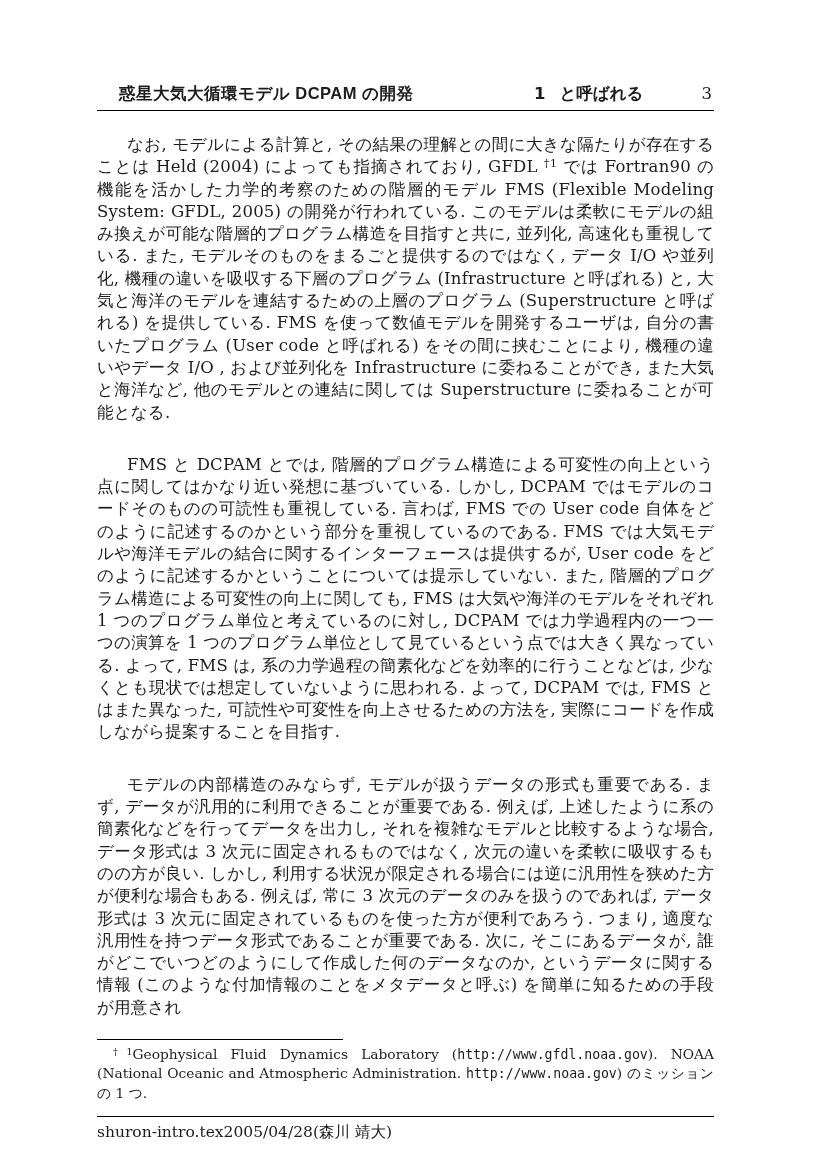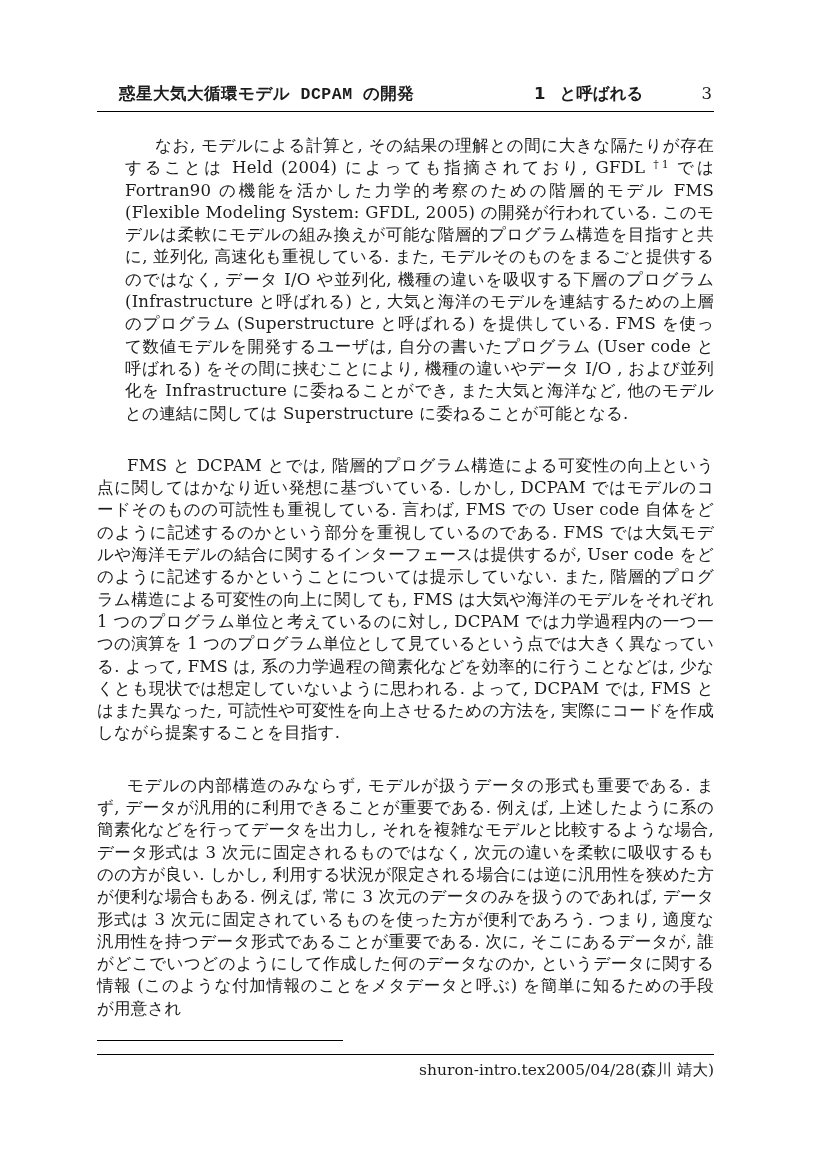--- a/index.html
+++ b/index.html
@@ -23,21 +23,21 @@
   .runhead {
     display: flex;
     align-items: baseline;
     border-bottom: 1.5px solid #000;
     padding: 0 2px 7px 22px;
     font-size: 16.5px;
     line-height: 19px;
     white-space: nowrap;
   }
   .runhead .htitle {
-    font-family: Liberation Mono, monospace;
+    font-family: Liberation Sans, sans-serif;
     font-weight: bold;
     letter-spacing: 0.5px;
   }
   .runhead .hspacer { flex: 1; }
   .runhead .hsec {
     font-family: "DejaVu Sans", "Liberation Sans", sans-serif;
     font-weight: bold;
   }
   .runhead .hsecnum { margin-right: 14px; }
   .runhead .hpage {
@@ -48,21 +48,21 @@
   
   .bodytext { margin-top: 9px; }
   .para {
     margin: 30px 0 0 0;
     font-size: 16.5px;
     line-height: 22.3px;
     text-align: justify;
     text-indent: 30px;
     letter-spacing: 0.2px;
   }
-  .para:first-child { margin-top: 23px; margin-left: 28px; }
+  .para:first-child { margin-top: 23px; }
   sup.fnmark {
     font-size: 11px;
     line-height: 0;
     vertical-align: 5px;
   }
   
   .footnote-rule {
     width: 246px;
     border-top: 1.5px solid #000;
     margin-top: 20px;
@@ -78,21 +78,21 @@
   .tt {
     font-family: "DejaVu Sans Mono", "Liberation Mono", monospace;
     font-size: 13.2px;
   }
   
   .pagefoot {
     border-top: 1.5px solid #000;
     margin-top: 13px;
     padding-top: 6px;
     display: flex;
-    justify-content: flex-end;
+    justify-content: flex-start;
     align-items: baseline;
     font-size: 15.5px;
     line-height: 18px;
   }
 </style>
 </head>
 <body>
 
 <div class="page">
   <div class="content">
@@ -107,20 +107,21 @@
 
     <div class="bodytext">
       <p class="para"><span>なお, モデルによる計算と, その結果の理解との間に大きな隔たりが存在することは Held (2004) によっても指摘されており, GFDL </span><sup class="fnmark">†1</sup><span> では Fortran90 の機能を活かした力学的考察のための階層的モデル FMS (Flexible Modeling System: GFDL, 2005) の開発が行われている. このモデルは柔軟にモデルの組み換えが可能な階層的プログラム構造を目指すと共に, 並列化, 高速化も重視している. また, モデルそのものをまるごと提供するのではなく, データ I/O や並列化, 機種の違いを吸収する下層のプログラム (Infrastructure と呼ばれる) と, 大気と海洋のモデルを連結するための上層のプログラム (Superstructure と呼ばれる) を提供している. FMS を使って数値モデルを開発するユーザは, 自分の書いたプログラム (User code と呼ばれる) をその間に挟むことにより, 機種の違いやデータ I/O , および並列化を Infrastructure に委ねることができ, また大気と海洋など, 他のモデルとの連結に関しては Superstructure に委ねることが可能となる.</span></p>
 
       <p class="para">FMS と DCPAM とでは, 階層的プログラム構造による可変性の向上という点に関してはかなり近い発想に基づいている. しかし, DCPAM ではモデルのコードそのものの可読性も重視している. 言わば, FMS での User code 自体をどのように記述するのかという部分を重視しているのである. FMS では大気モデルや海洋モデルの結合に関するインターフェースは提供するが, User code をどのように記述するかということについては提示していない. また, 階層的プログラム構造による可変性の向上に関しても, FMS は大気や海洋のモデルをそれぞれ 1 つのプログラム単位と考えているのに対し, DCPAM では力学過程内の一つ一つの演算を 1 つのプログラム単位として見ているという点では大きく異なっている. よって, FMS は, 系の力学過程の簡素化などを効率的に行うことなどは, 少なくとも現状では想定していないように思われる. よって, DCPAM では, FMS とはまた異なった, 可読性や可変性を向上させるための方法を, 実際にコードを作成しながら提案することを目指す.</p>
 
       <p class="para">モデルの内部構造のみならず, モデルが扱うデータの形式も重要である. まず, データが汎用的に利用できることが重要である. 例えば, 上述したように系の簡素化などを行ってデータを出力し, それを複雑なモデルと比較するような場合, データ形式は 3 次元に固定されるものではなく, 次元の違いを柔軟に吸収するものの方が良い. しかし, 利用する状況が限定される場合には逆に汎用性を狭めた方が便利な場合もある. 例えば, 常に 3 次元のデータのみを扱うのであれば, データ形式は 3 次元に固定されているものを使った方が便利であろう. つまり, 適度な汎用性を持つデータ形式であることが重要である. 次に, そこにあるデータが, 誰がどこでいつどのようにして作成した何のデータなのか, というデータに関する情報 (このような付加情報のことをメタデータと呼ぶ) を簡単に知るための手段が用意され</p>
     </div>
 
     <div class="footnote-rule"></div>
+    <p class="footnote"><sup class="fnmark">†1</sup><span>Geophysical Fluid Dynamics Laboratory (</span><span class="tt">http://www.gfdl.noaa.gov</span><span>). NOAA (National Oceanic and Atmospheric Administration. </span><span class="tt">http://www.noaa.gov</span><span>) のミッションの 1 つ.</span></p>
 
     <div class="pagefoot">
       <span>shuron-intro.tex</span>
       <span>2005/04/28(森川 靖大)</span>
     </div>
 
   </div>
 </div>
 
 </body></html>

